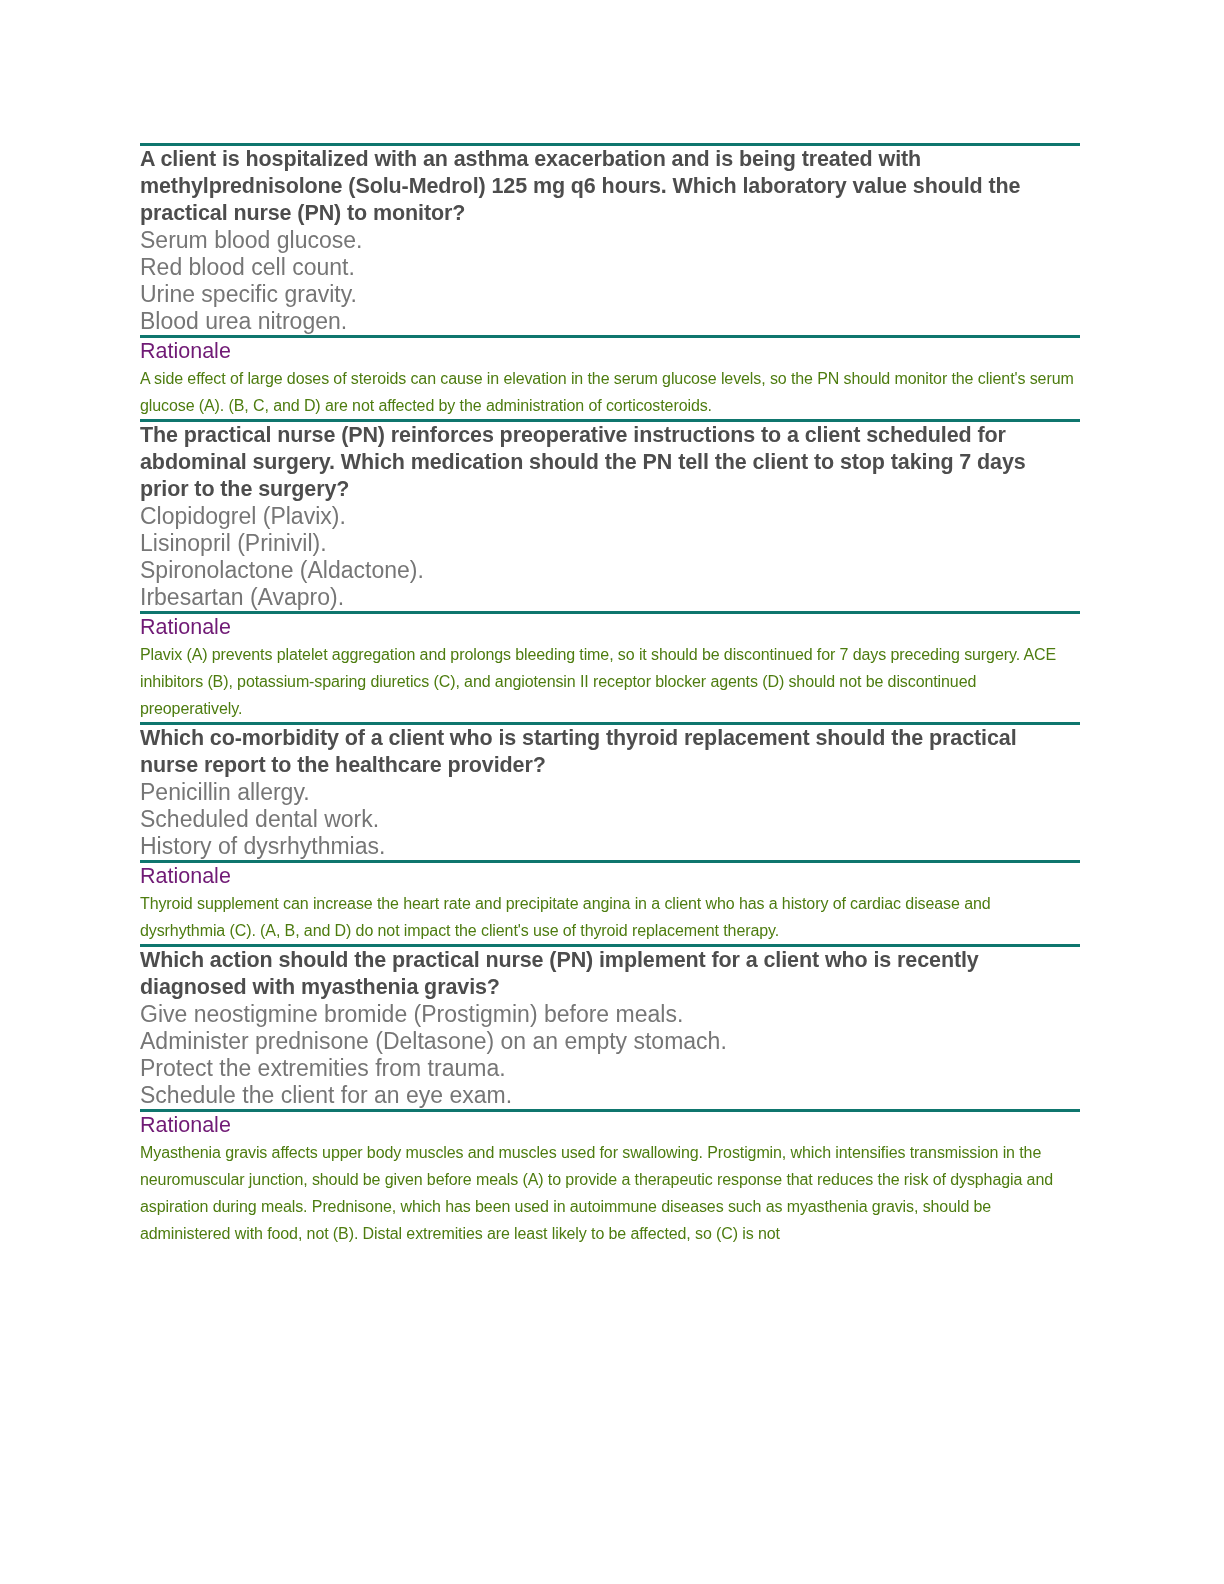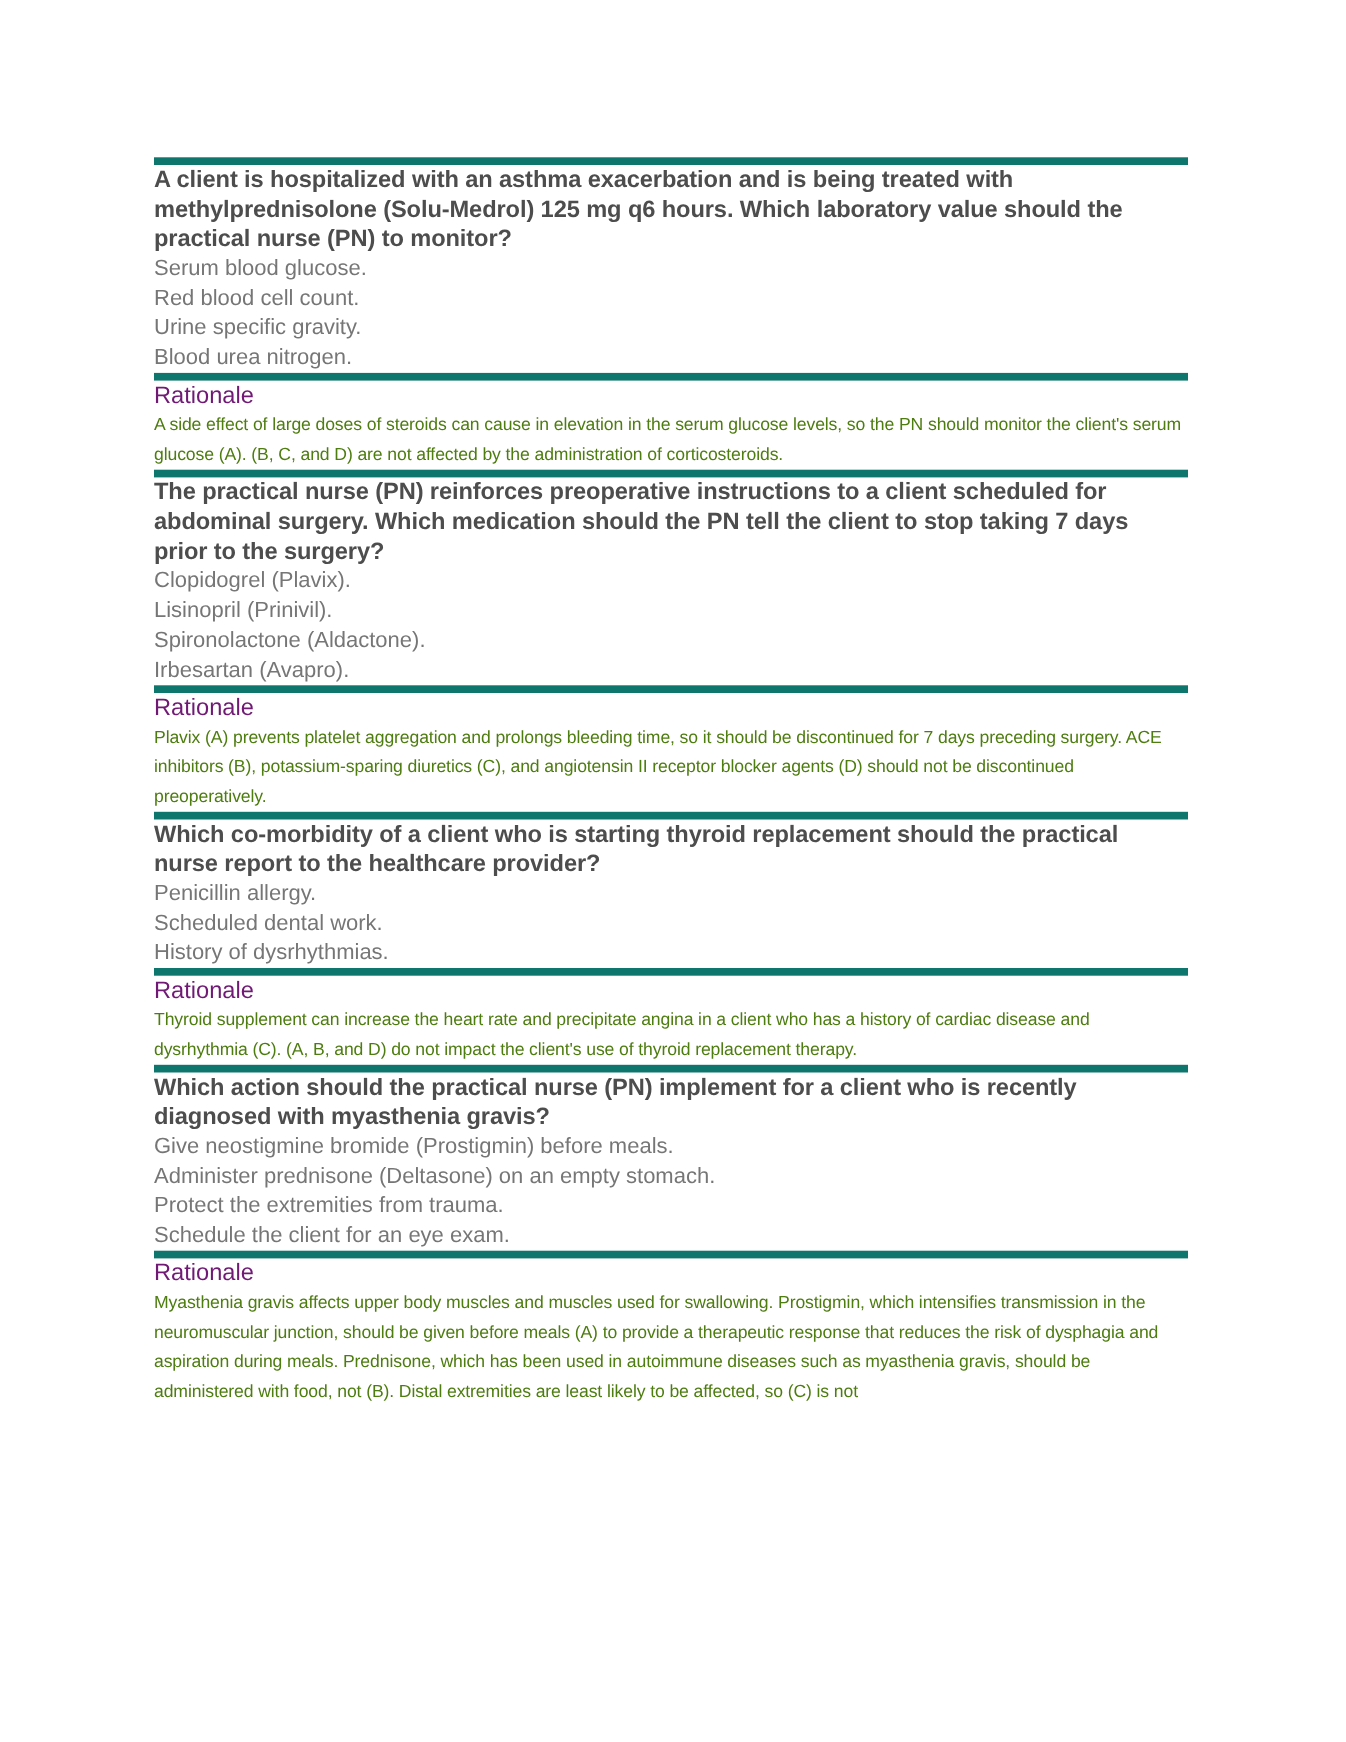--- a/index.html
+++ b/index.html
@@ -15,31 +15,31 @@
     overflow: hidden;
     font-family: "Liberation Sans", sans-serif;
   }
   .content {
     position: absolute;
     left: 140px;
     top: 143px;
     width: 940px;
   }
   .row {
-    border-top: 7px solid #0f766e;
+    border-top: 3px solid #0f766e;
   }
   .question {
     font-size: 21.5px;
     line-height: 27px;
     font-weight: bold;
     color: #4d4d4d;
     letter-spacing: -0.1px;
   }
   .option {
-    font-size: 20px;
+    font-size: 23px;
     line-height: 27px;
     font-weight: normal;
     color: #767676;
   }
   .rationale-label {
     font-size: 21.5px;
     line-height: 27px;
     font-weight: normal;
     color: #701a75;
   }

